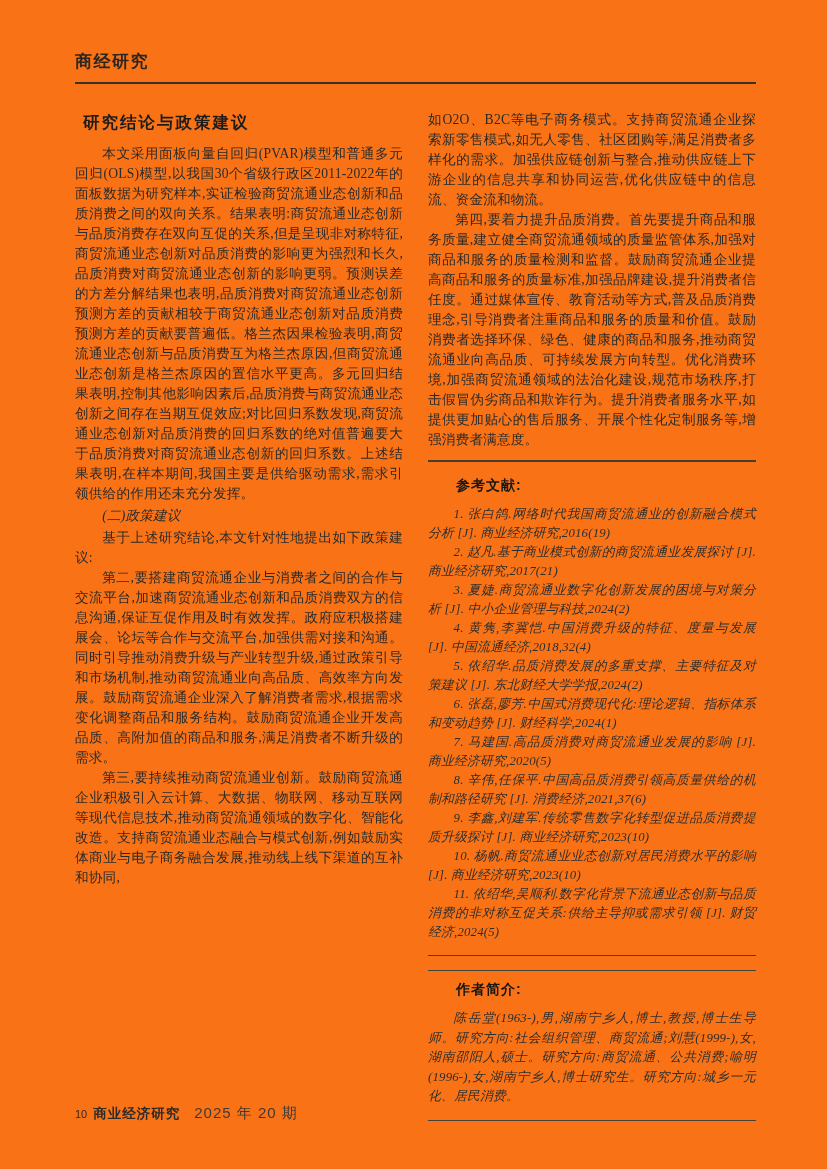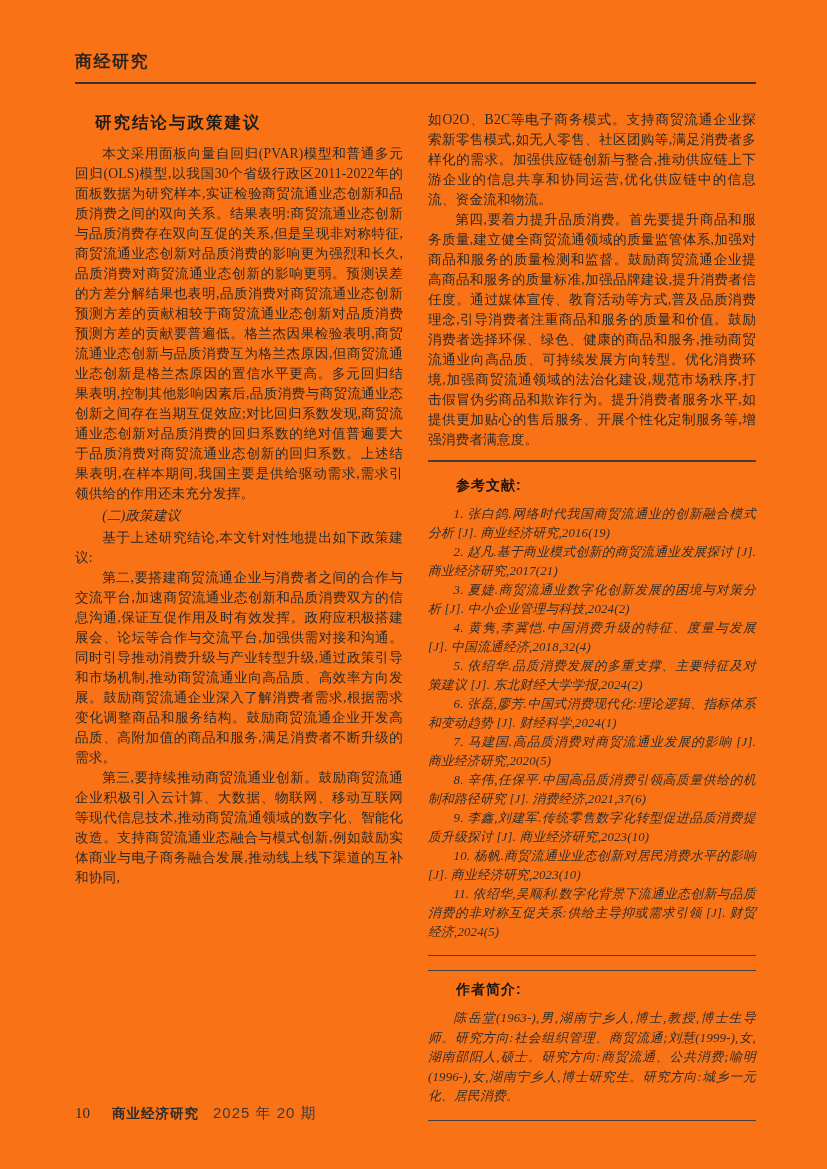--- a/index.html
+++ b/index.html
@@ -24,21 +24,21 @@
     position:absolute;left:75px;top:110px;width:681px;
     display:flex;gap:25px;align-items:flex-start;
   }
   .col{
     width:328px;font-family:"Liberation Serif",serif;
     font-size:13.6px;line-height:20px;color:#2a2a2a;
     text-align:justify;letter-spacing:0.2px;
   }
   .article-title{
     font-family:"Liberation Sans",sans-serif;font-size:16.5px;font-weight:bold;
-    color:#1c1c1c;margin:2px 0 12px 20px;letter-spacing:2px;
+    color:#1c1c1c;margin:2px 0 12px 8px;letter-spacing:2px;
   }
   p{margin:0;}
   .indent{text-indent:2em;}
   .kaiti{font-style:italic;}
   .subhead{margin:2px 0 2px 0;}
   
   .refs-section{border-top:2px solid #453c33;margin-top:10px;padding-top:13px;}
   .box-heading{
     font-family:"Liberation Sans",sans-serif;font-size:14px;font-weight:bold;
     color:#171717;margin:0 0 10px 28px;letter-spacing:1px;
@@ -53,21 +53,21 @@
   .bio-text{
     font-size:12.8px;line-height:19.5px;font-style:italic;
     text-indent:2em;color:#2e2e2e;
   }
   
   .page-footer{
     position:absolute;left:75px;top:1104px;width:681px;
     display:flex;align-items:baseline;
     font-family:"Liberation Sans",sans-serif;color:#2f2b28;
   }
-  .footer-page-num{font-size:15px;margin-right:22px;font-family:Liberation Serif, serif;}
+  .footer-page-num{font-size:11px;margin-right:6px;}
   .footer-journal{font-size:13.5px;font-weight:bold;letter-spacing:1px;margin-right:14px;}
   .footer-issue{font-size:15px;color:#403a36;letter-spacing:1px;}
 </style>
 </head>
 <body>
 
 <div class="page">
 
   <div class="page-header">
     <span class="journal-section">商经研究</span>

